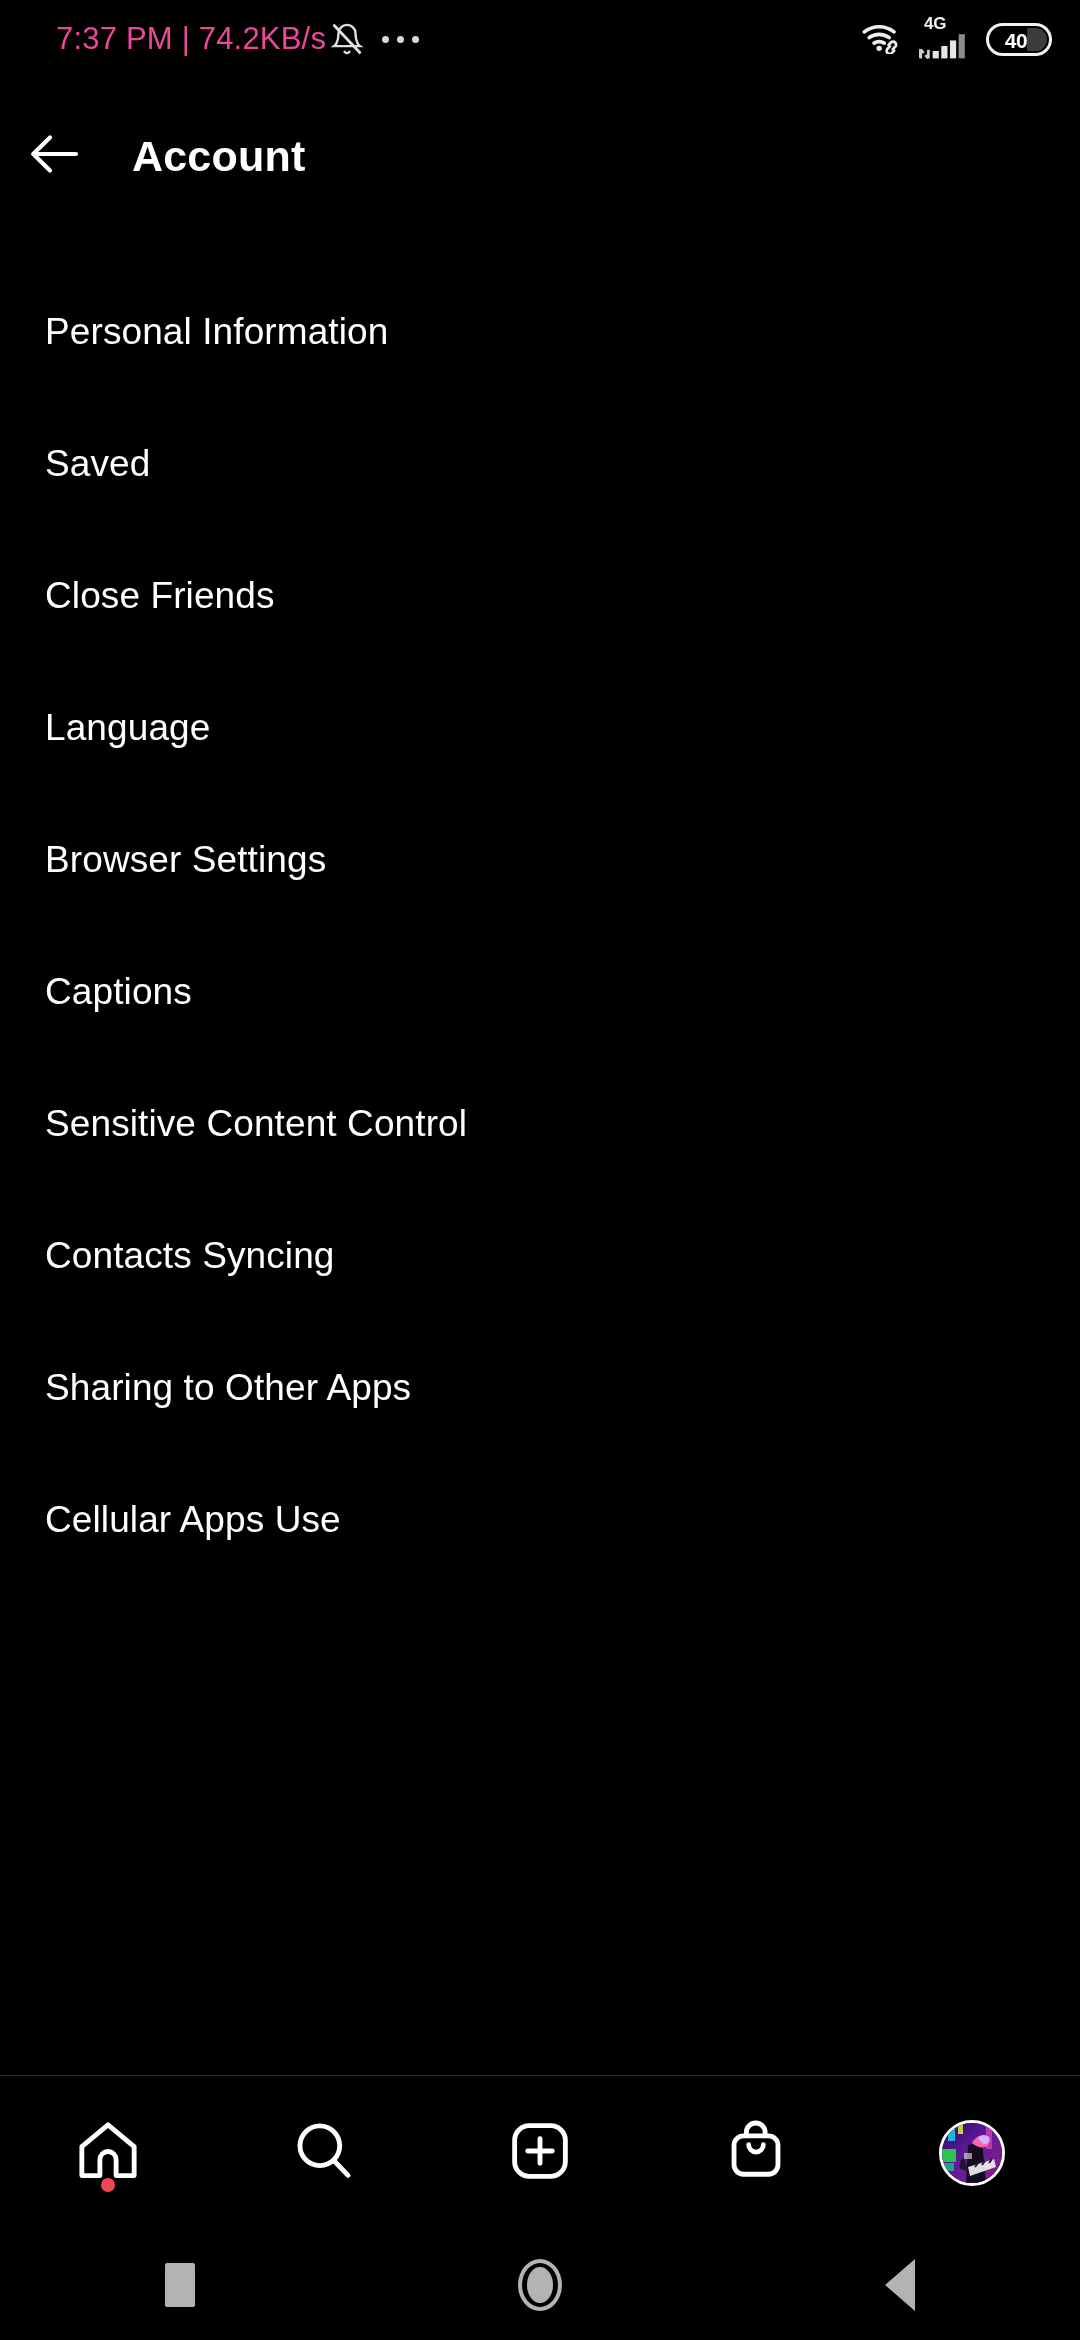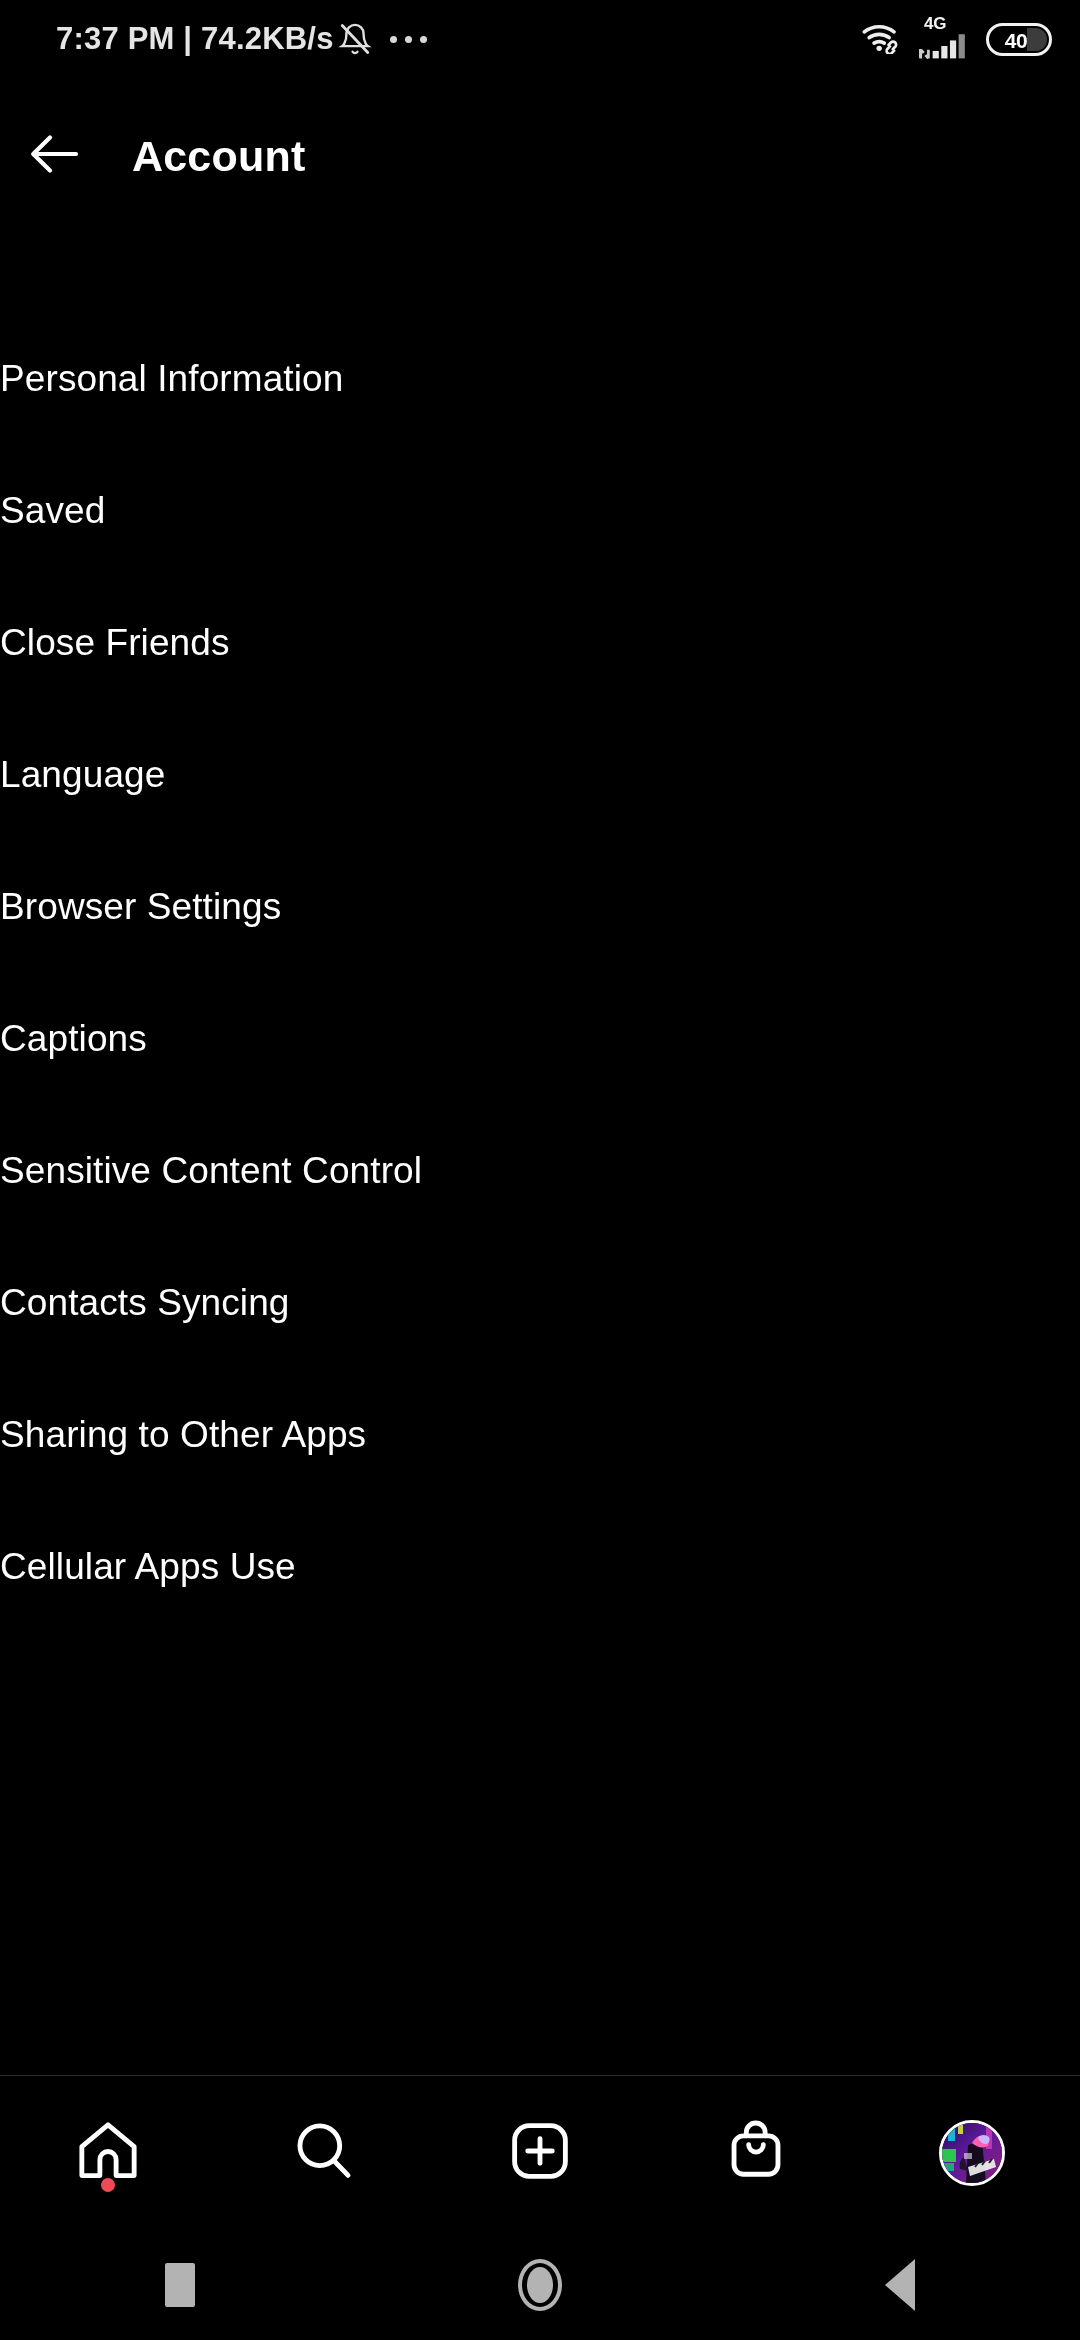--- a/index.html
+++ b/index.html
@@ -18,23 +18,23 @@
   
   .statusbar {
     position:absolute; top:0; left:0;
     width:1080px; height:78px;
     display:flex; align-items:center;
     justify-content:space-between;
     padding:0 28px 0 56px;
   }
   .sb-left { display:flex; align-items:center; gap:0; }
   .sb-clock {
-    color:#e5e5e5;
+    color:#ec4899;
     font-size:31px;
-    font-weight:bold;
+    font-weight:normal;
     letter-spacing:0.2px;
     white-space:nowrap;
   }
   .sb-bell { margin-left:4px; display:flex; align-items:center; }
   .sb-dots {
     margin-left:18px;
     display:flex; align-items:center; gap:8px;
   }
   .sb-dots i {
     display:block; width:7px; height:7px;
@@ -90,21 +90,22 @@
   
   .menu {
     position:absolute;
     top:265px; left:0;
     width:1080px;
     height:1810px;
     overflow:hidden;
   }
   .menu-item {
     height:132px;
-    display:flex; align-items:flex-end;
+    display:flex; align-items:center;
+    padding-left:45px;
     cursor:pointer;
   }
   .menu-item-label {
     color:#fff;
     font-size:37px;
     font-weight:400;
     letter-spacing:0.1px;
     line-height:1;
   }
 

